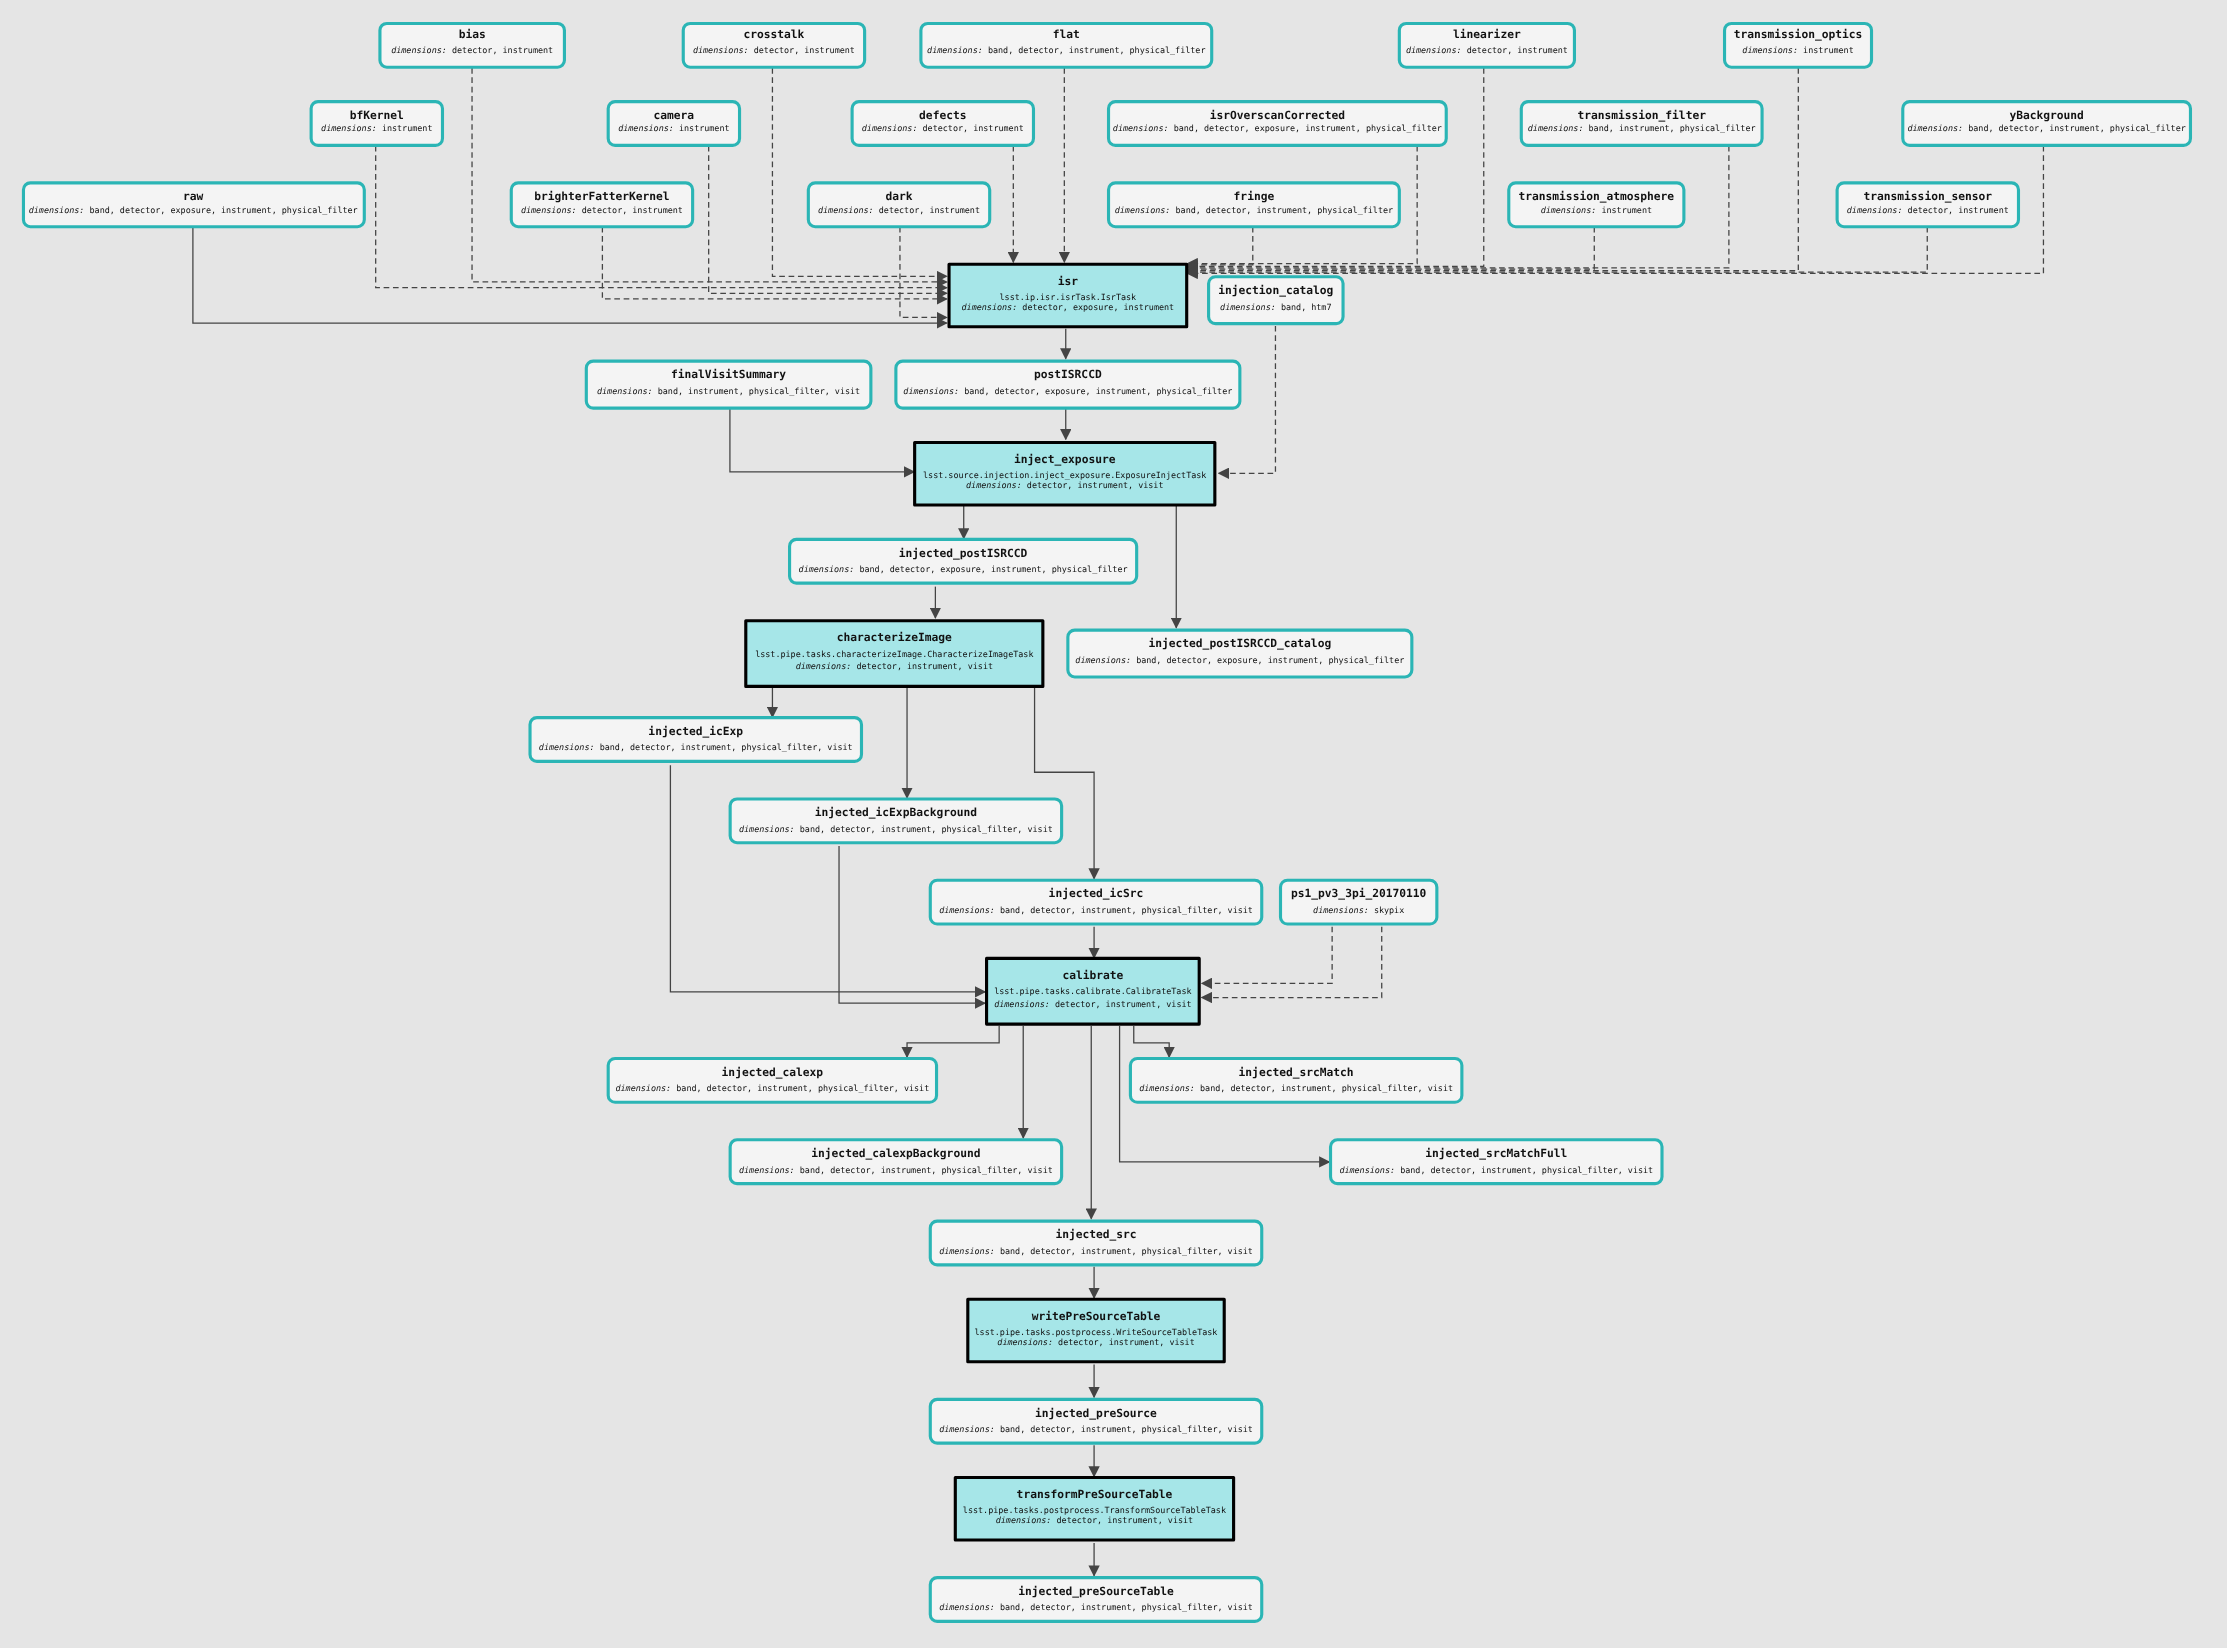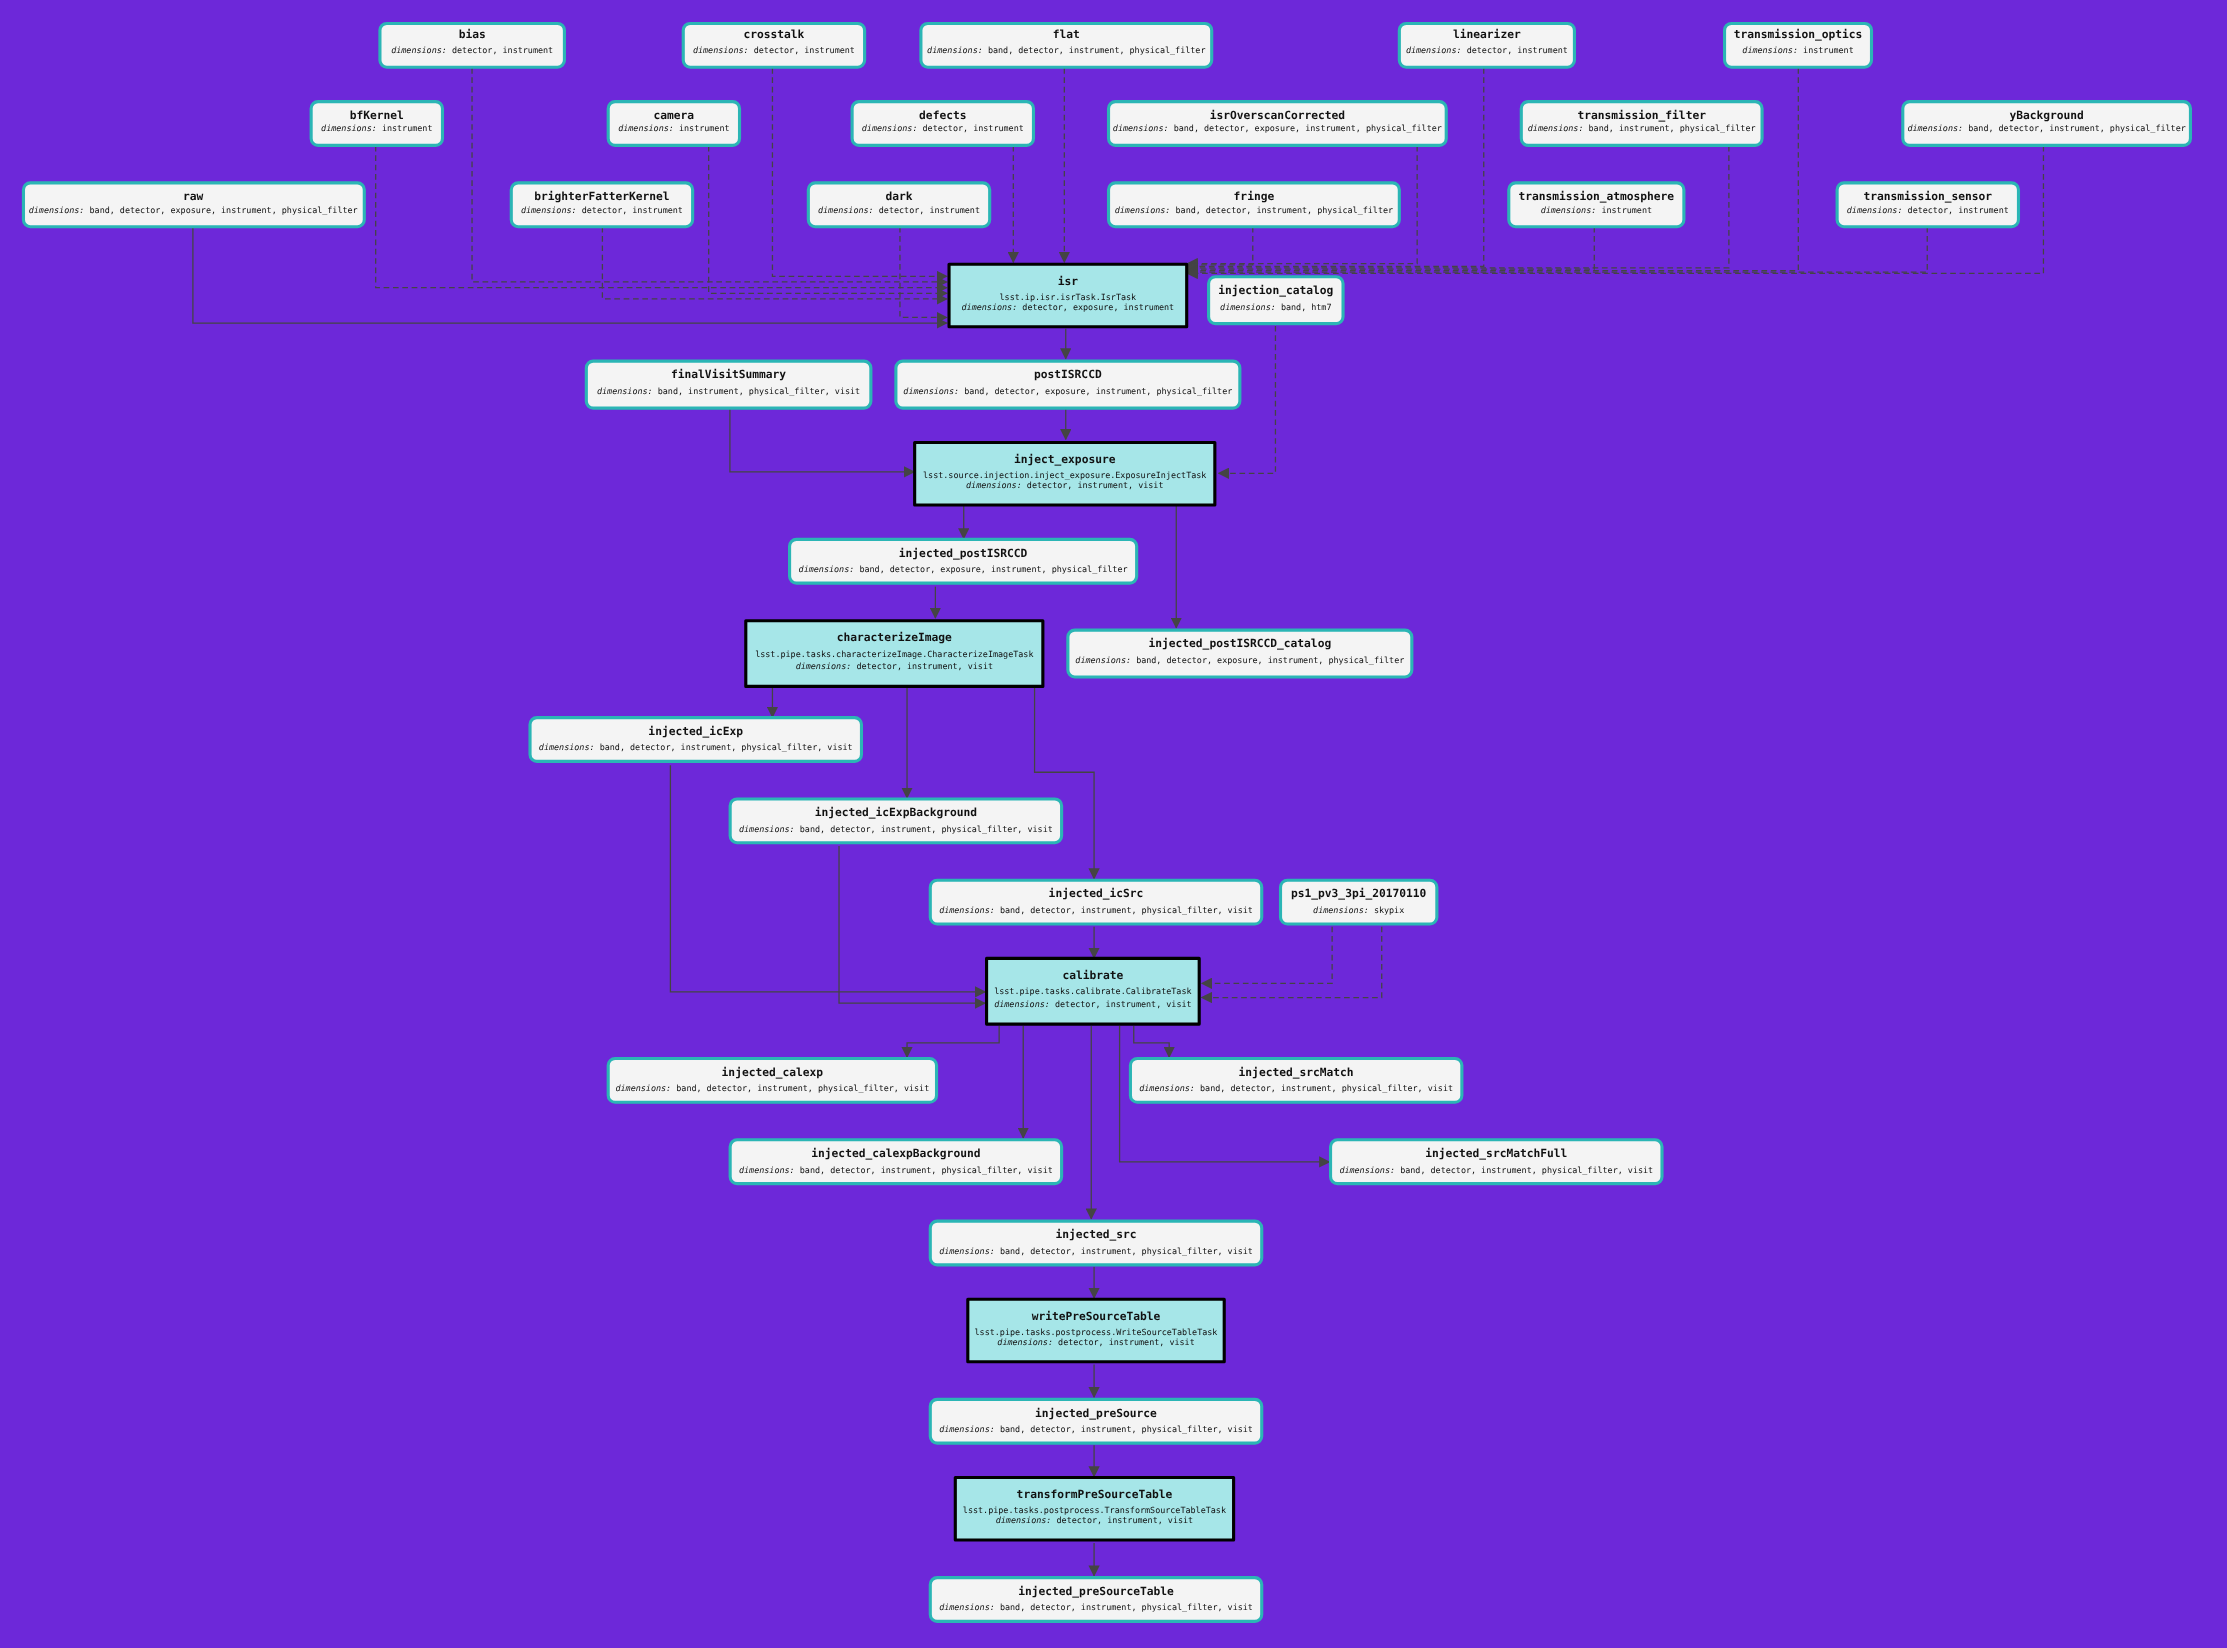--- a/index.html
+++ b/index.html
@@ -1,19 +1,19 @@
 <!DOCTYPE html>
 <html style="font-size:7.3px"><head>
 <meta charset="utf-8">
 <style>
   html,body{margin:0;padding:0;background:#ffffff;}
   .viewport{
     position:relative;
     width:2227px;height:1649px;
-    background:#6d28d9;
+    background:#e5e5e5;
     overflow:hidden;
   }
   .canvas{
     position:absolute;left:0;top:0;
     width:712px;height:527px;
     transform:scale(3.127);
     transform-origin:0 0;
     font-family:"DejaVu Sans Mono", monospace;
     color:#111;
     --dataset-border:#2bb5b5;

